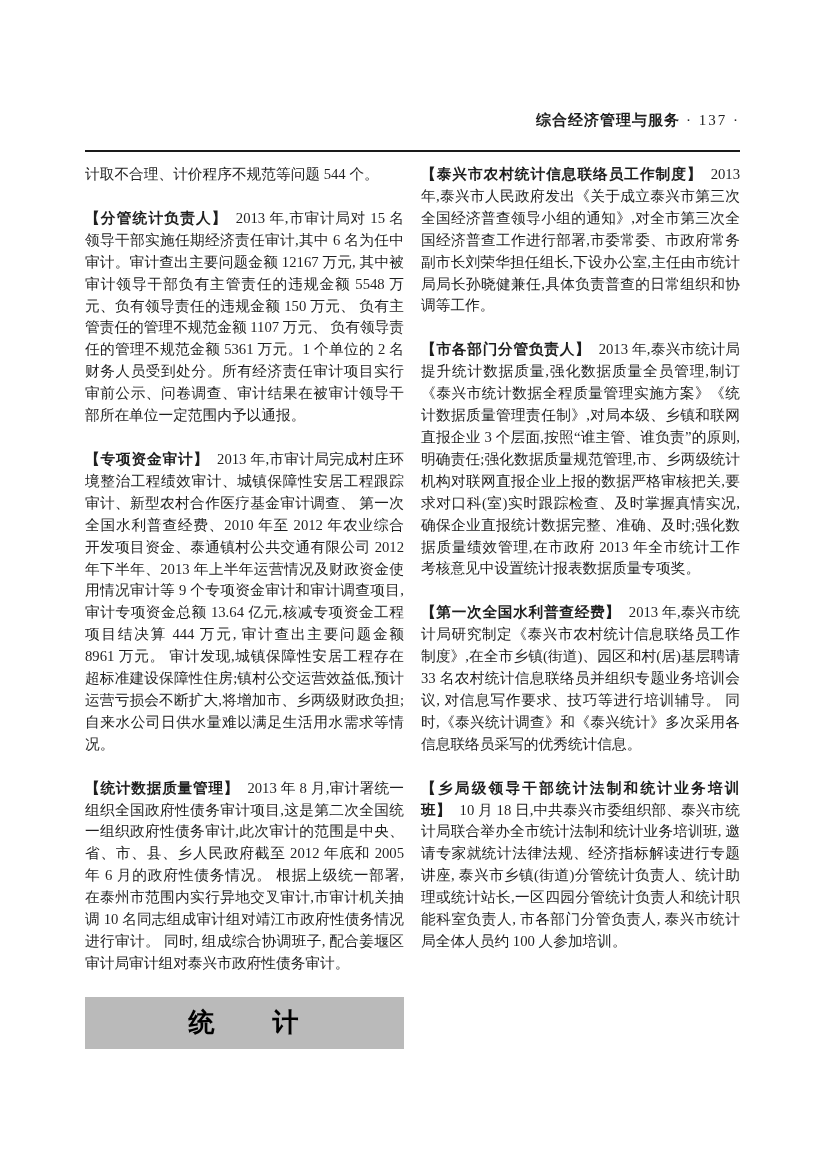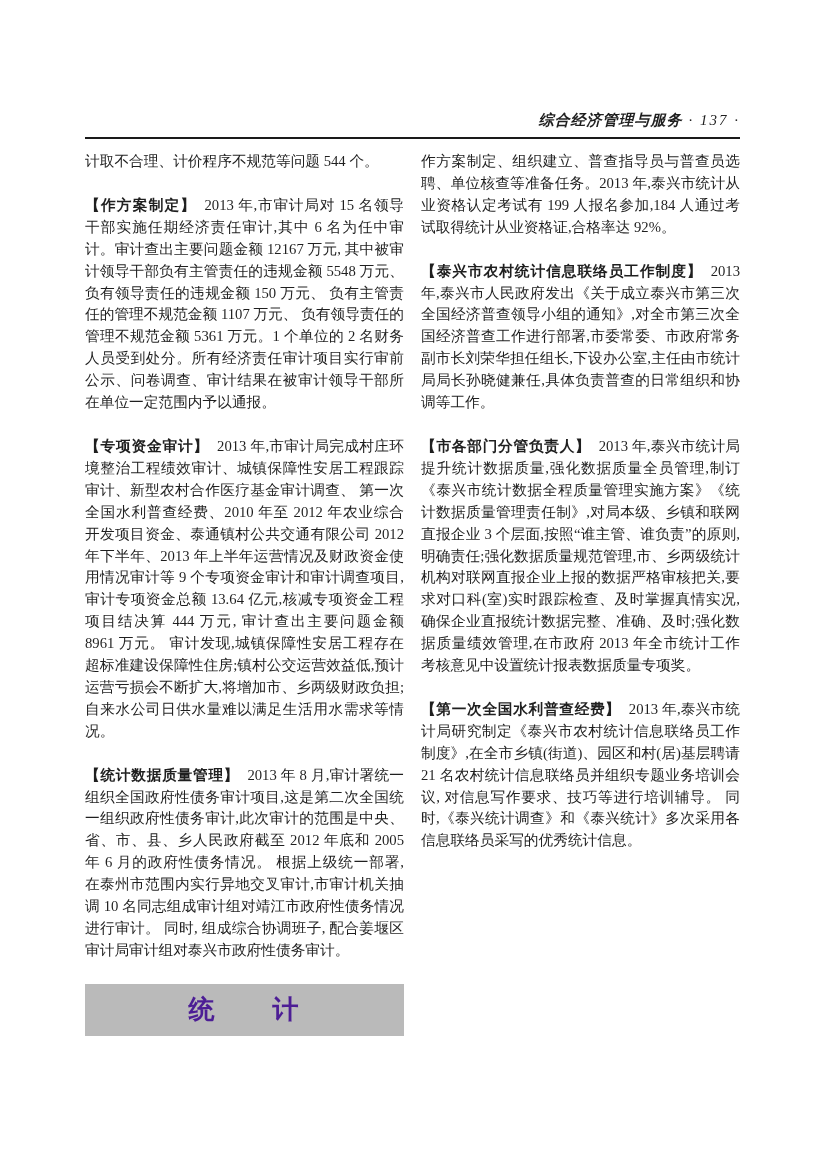--- a/index.html
+++ b/index.html
@@ -16,24 +16,23 @@
     position: absolute;
     left: 85px;
     right: 86px;
     top: 0;
   }
   .running-header {
     margin-top: 110px;
     text-align: right;
     font-size: 15px;
     line-height: 19px;
-    padding-bottom: 7px;
+    padding-bottom: 20px;
     border-bottom: 2px solid #1a1a1a;
     white-space: nowrap;
-    font-style: italic;
   }
   .running-header .hdr-title {
     font-family: "Liberation Sans", sans-serif;
     font-weight: 700;
     letter-spacing: 1px;
   }
   .running-header .hdr-page {
     margin-left: 6px;
     letter-spacing: 2px;
   }
@@ -62,57 +61,57 @@
     height: 52px;
     background: #bababa;
     display: flex;
     align-items: center;
     justify-content: center;
   }
   .section-banner .banner-text {
     font-family: Liberation Mono, monospace;
     font-size: 26px;
     font-weight: 600;
-    color: #4c1d95;
+    color: #000000;
     letter-spacing: 2px;
   }
 </style>
 </head>
 <body>
 
 <div class="page">
   <div class="content">
 
     <div class="running-header">
       <span class="hdr-title">综合经济管理与服务</span><span class="hdr-page">· 137 ·</span>
     </div>
 
     <div class="columns">
 
       <div class="col">
         <p class="para"><span class="entry-body">计取不合理、计价程序不规范等问题 544 个。</span></p>
 
-        <p class="para"><span class="entry-head">【作方案制定】</span><span class="entry-body">2013 年,市审计局对 15 名领导干部实施任期经济责任审计,其中 6 名为任中审计。审计查出主要问题金额 12167 万元, 其中被审计领导干部负有主管责任的违规金额 5548 万元、负有领导责任的违规金额 150 万元、 负有主管责任的管理不规范金额 1107 万元、 负有领导责任的管理不规范金额 5361 万元。1 个单位的 2 名财务人员受到处分。所有经济责任审计项目实行审前公示、问卷调查、审计结果在被审计领导干部所在单位一定范围内予以通报。</span></p>
+        <p class="para"><span class="entry-head">【分管统计负责人】</span><span class="entry-body">2013 年,市审计局对 15 名领导干部实施任期经济责任审计,其中 6 名为任中审计。审计查出主要问题金额 12167 万元, 其中被审计领导干部负有主管责任的违规金额 5548 万元、负有领导责任的违规金额 150 万元、 负有主管责任的管理不规范金额 1107 万元、 负有领导责任的管理不规范金额 5361 万元。1 个单位的 2 名财务人员受到处分。所有经济责任审计项目实行审前公示、问卷调查、审计结果在被审计领导干部所在单位一定范围内予以通报。</span></p>
 
         <p class="para"><span class="entry-head">【专项资金审计】</span><span class="entry-body">2013 年,市审计局完成村庄环境整治工程绩效审计、城镇保障性安居工程跟踪审计、新型农村合作医疗基金审计调查、 第一次全国水利普查经费、2010 年至 2012 年农业综合开发项目资金、泰通镇村公共交通有限公司 2012 年下半年、2013 年上半年运营情况及财政资金使用情况审计等 9 个专项资金审计和审计调查项目,审计专项资金总额 13.64 亿元,核减专项资金工程项目结决算 444 万元, 审计查出主要问题金额 8961 万元。 审计发现,城镇保障性安居工程存在超标准建设保障性住房;镇村公交运营效益低,预计运营亏损会不断扩大,将增加市、乡两级财政负担;自来水公司日供水量难以满足生活用水需求等情况。</span></p>
 
         <p class="para"><span class="entry-head">【统计数据质量管理】</span><span class="entry-body">2013 年 8 月,审计署统一组织全国政府性债务审计项目,这是第二次全国统一组织政府性债务审计,此次审计的范围是中央、省、市、县、乡人民政府截至 2012 年底和 2005 年 6 月的政府性债务情况。 根据上级统一部署, 在泰州市范围内实行异地交叉审计,市审计机关抽调 10 名同志组成审计组对靖江市政府性债务情况进行审计。 同时, 组成综合协调班子, 配合姜堰区审计局审计组对泰兴市政府性债务审计。</span></p>
 
         <div class="section-banner">
           <span class="banner-text">统　　计</span>
         </div>
 
       </div>
 
       <div class="col">
-        <p class="para"><span class="entry-body">作方案制定、组织建立、普查指导员与普查员选聘、单位核查等准备任务。2013 年,泰兴市统计从业资格认定考试有 199 人报名参加,184 人通过考试取得统计从业资格证,合格率达 92%。</span></p>
 
         <p class="para"><span class="entry-head">【泰兴市农村统计信息联络员工作制度】</span><span class="entry-body">2013 年,泰兴市人民政府发出《关于成立泰兴市第三次全国经济普查领导小组的通知》,对全市第三次全国经济普查工作进行部署,市委常委、市政府常务副市长刘荣华担任组长,下设办公室,主任由市统计局局长孙晓健兼任,具体负责普查的日常组织和协调等工作。</span></p>
 
         <p class="para"><span class="entry-head">【市各部门分管负责人】</span><span class="entry-body">2013 年,泰兴市统计局提升统计数据质量,强化数据质量全员管理,制订《泰兴市统计数据全程质量管理实施方案》《统计数据质量管理责任制》,对局本级、乡镇和联网直报企业 3 个层面,按照“谁主管、谁负责”的原则,明确责任;强化数据质量规范管理,市、乡两级统计机构对联网直报企业上报的数据严格审核把关,要求对口科(室)实时跟踪检查、及时掌握真情实况,确保企业直报统计数据完整、准确、及时;强化数据质量绩效管理,在市政府 2013 年全市统计工作考核意见中设置统计报表数据质量专项奖。</span></p>
 
-        <p class="para"><span class="entry-head">【第一次全国水利普查经费】</span><span class="entry-body">2013 年,泰兴市统计局研究制定《泰兴市农村统计信息联络员工作制度》,在全市乡镇(街道)、园区和村(居)基层聘请 21 名农村统计信息联络员并组织专题业务培训会议, 对信息写作要求、技巧等进行培训辅导。 同时,《泰兴统计调查》和《泰兴统计》多次采用各信息联络员采写的优秀统计信息。</span></p>
+        <p class="para"><span class="entry-head">【第一次全国水利普查经费】</span><span class="entry-body">2013 年,泰兴市统计局研究制定《泰兴市农村统计信息联络员工作制度》,在全市乡镇(街道)、园区和村(居)基层聘请 33 名农村统计信息联络员并组织专题业务培训会议, 对信息写作要求、技巧等进行培训辅导。 同时,《泰兴统计调查》和《泰兴统计》多次采用各信息联络员采写的优秀统计信息。</span></p>
 
+        <p class="para"><span class="entry-head">【乡局级领导干部统计法制和统计业务培训班】</span><span class="entry-body">10 月 18 日,中共泰兴市委组织部、泰兴市统计局联合举办全市统计法制和统计业务培训班, 邀请专家就统计法律法规、经济指标解读进行专题讲座, 泰兴市乡镇(街道)分管统计负责人、统计助理或统计站长,一区四园分管统计负责人和统计职能科室负责人, 市各部门分管负责人, 泰兴市统计局全体人员约 100 人参加培训。</span></p>
       </div>
 
     </div>
   </div>
 </div>
 
 </body></html>

